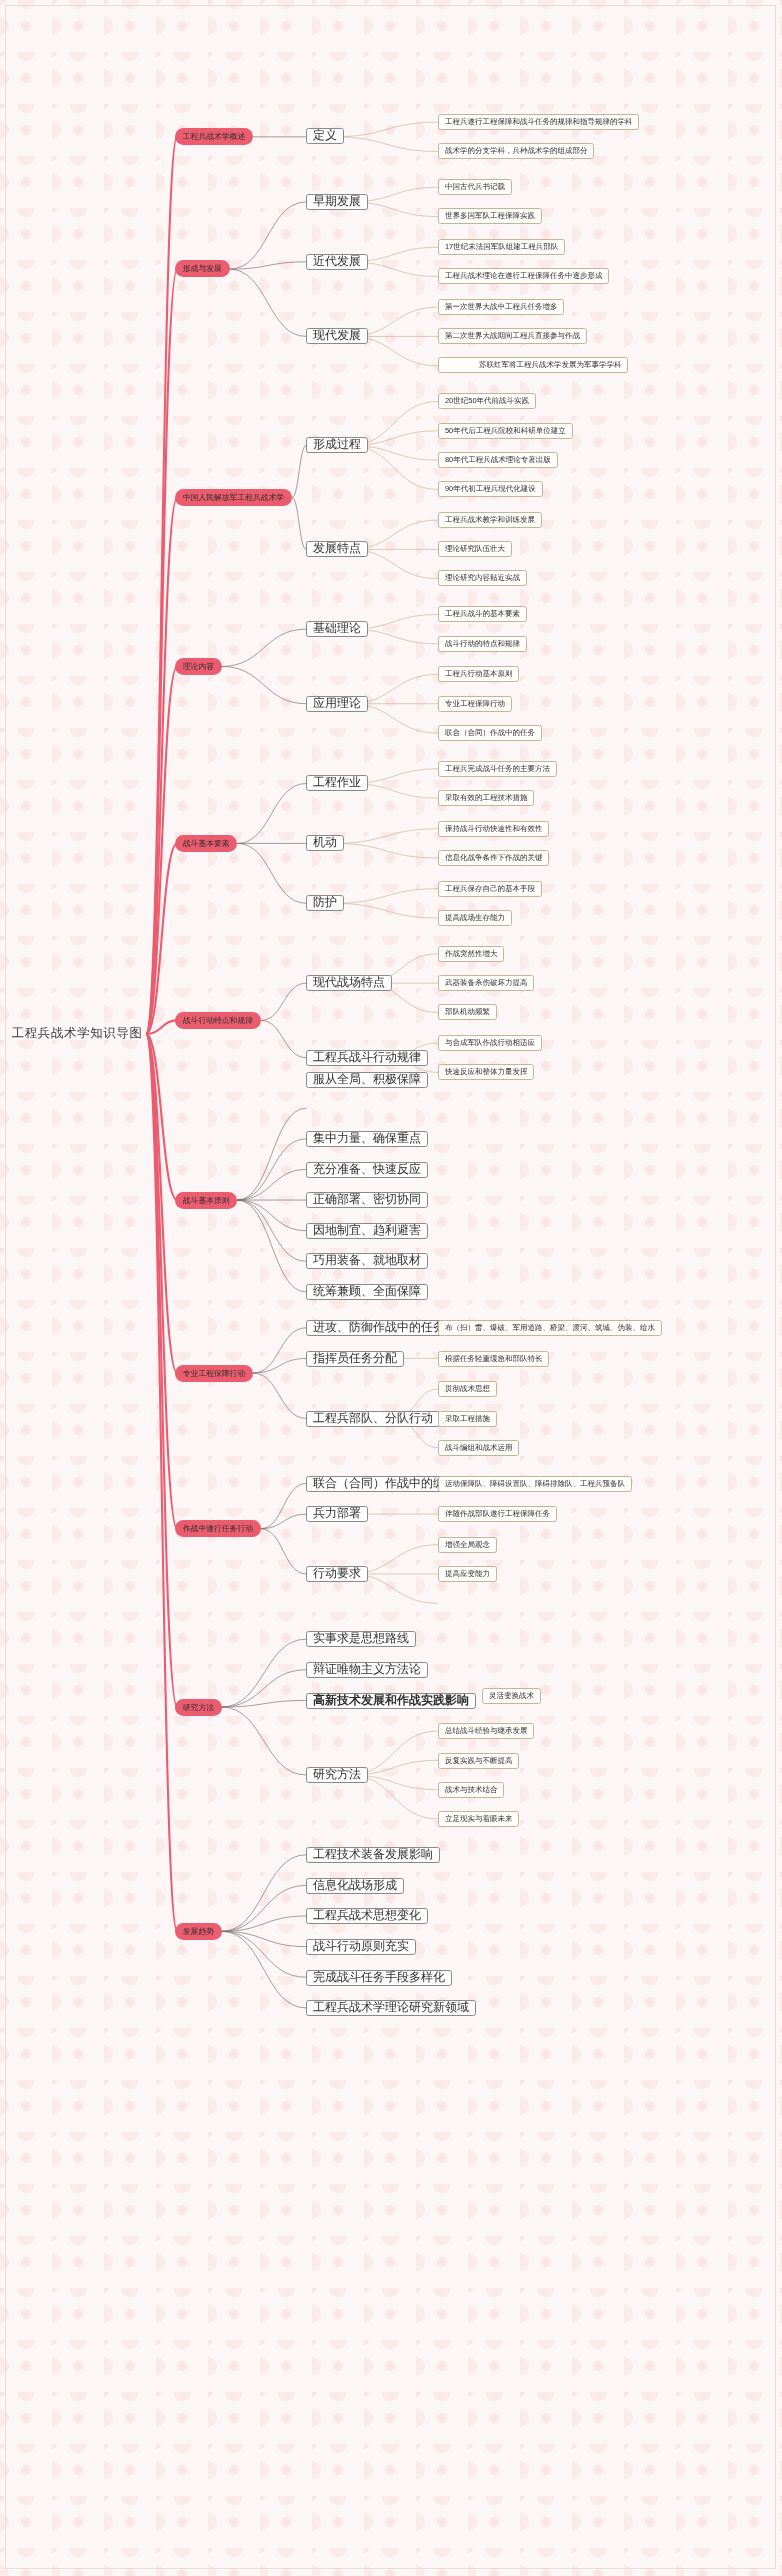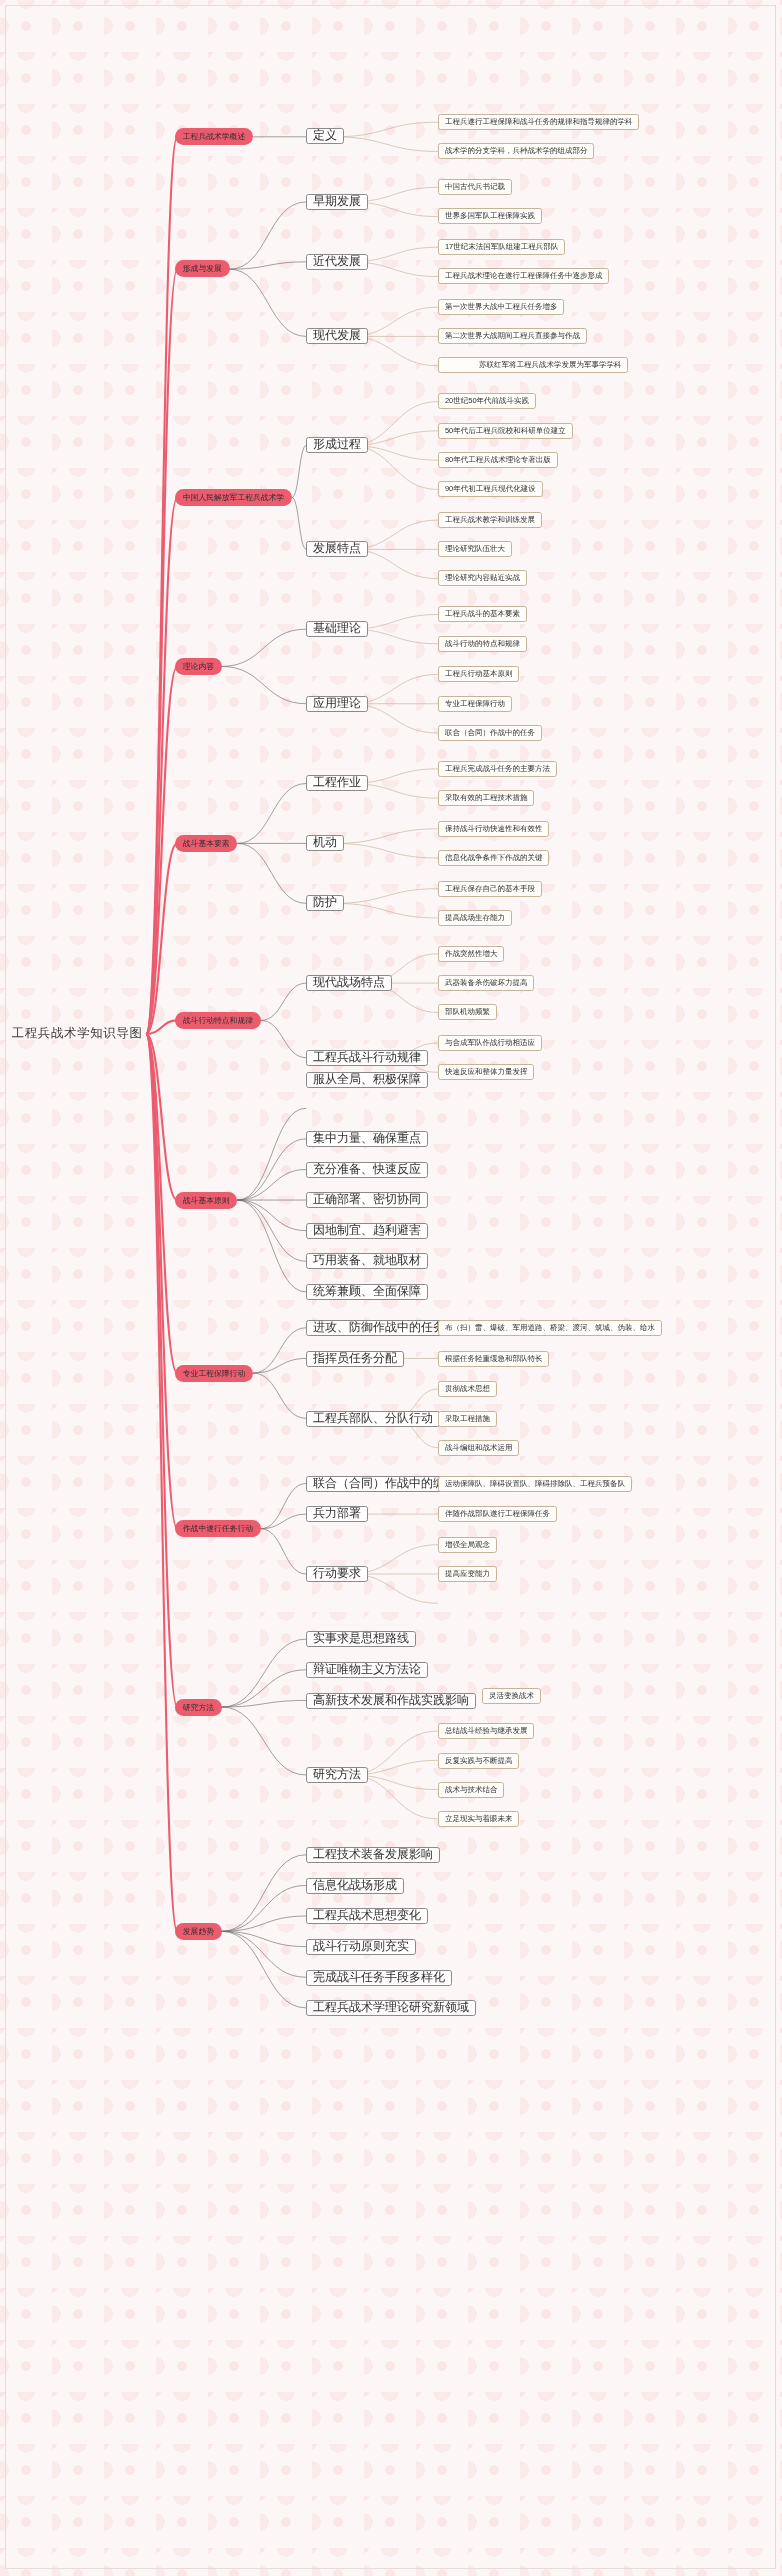--- a/index.html
+++ b/index.html
@@ -386,21 +386,21 @@
       </div>
       <div class="node l1" style="left: 175px; top: 1699px;">
         <span>研究方法</span>
       </div>
       <div class="node l2" style="left: 306px; top: 1631px;">
         <span>实事求是思想路线</span>
       </div>
       <div class="node l2" style="left: 306px; top: 1662px;">
         <span>辩证唯物主义方法论</span>
       </div>
-      <div class="node l2" style="left: 306px; top: 1693px;">
+      <div class="node l2" style="left: 306px; top: 1693px; font-weight: bold;">
         <span>高新技术发展和作战实践影响</span>
       </div>
       <div class="node l2" style="left: 306px; top: 1767px;">
         <span>研究方法</span>
       </div>
       <div class="node l3" style="left: 438px; top: 1723px;">
         <span>总结战斗经验与继承发展</span>
       </div>
       <div class="node l3" style="left: 438px; top: 1753px;">
         <span>反复实践与不断提高</span>

